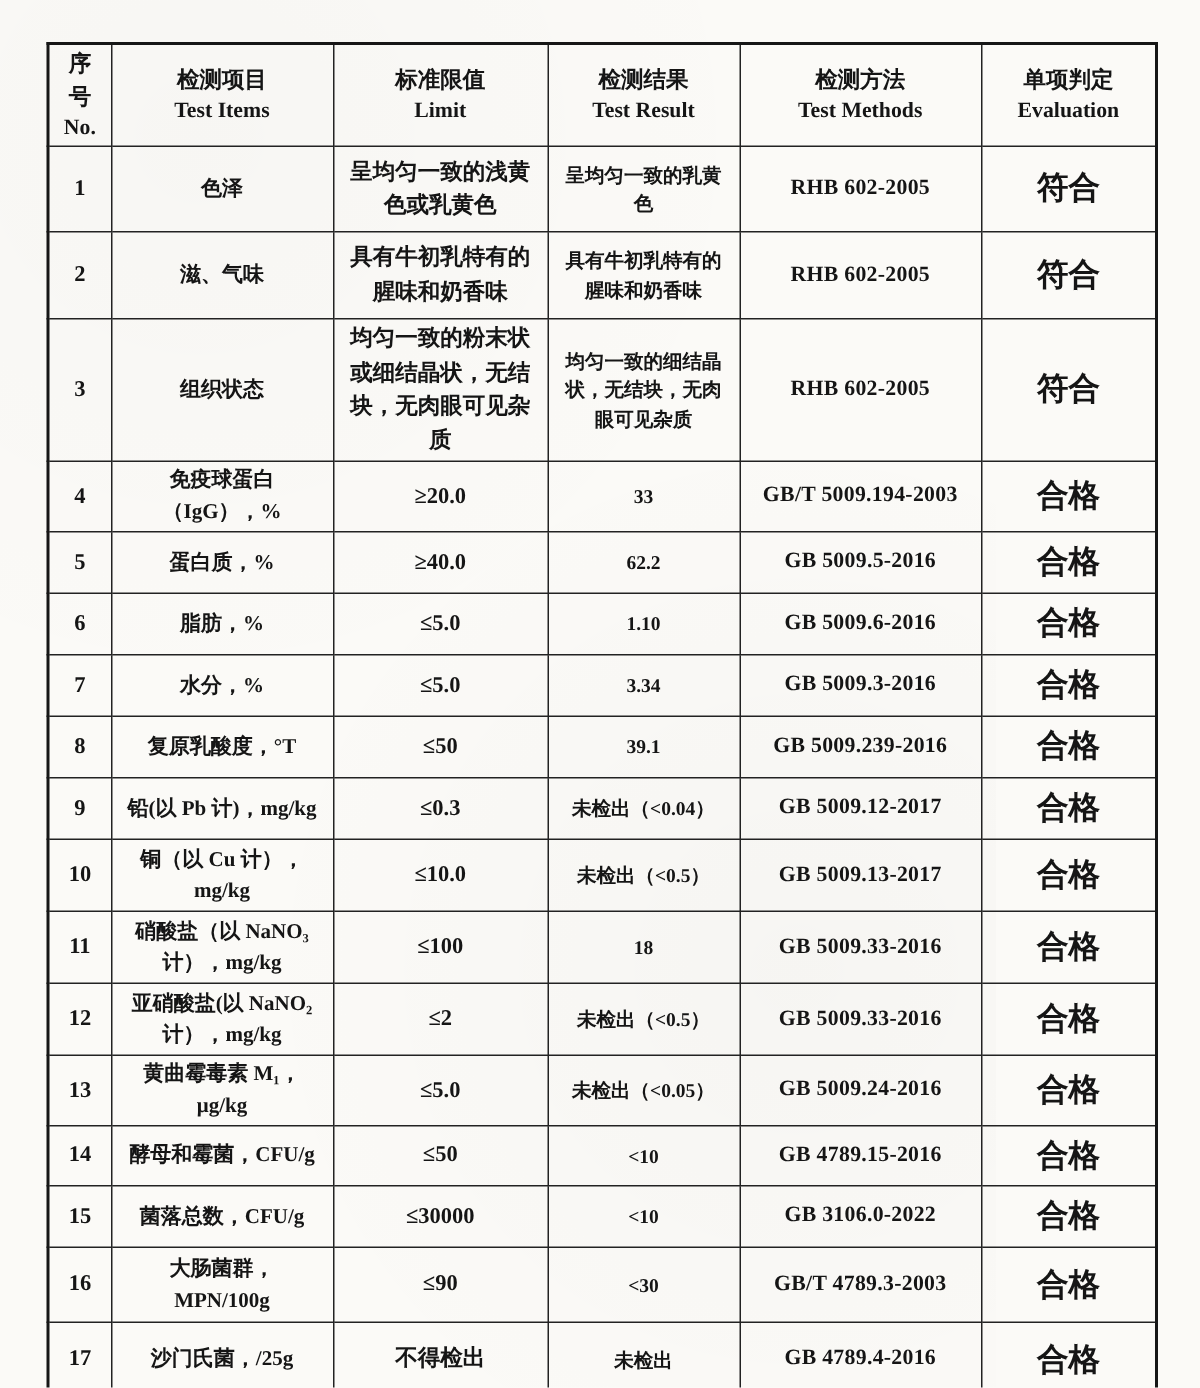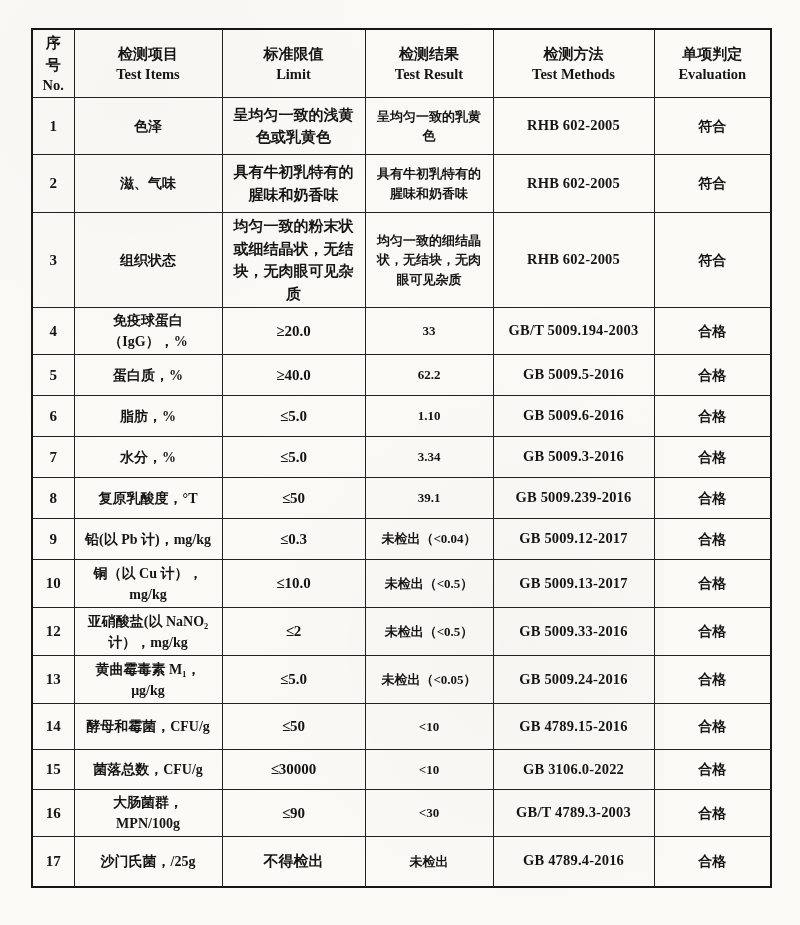--- a/index.html
+++ b/index.html
@@ -55,21 +55,21 @@
     line-height: 1.35;
   }
   td.col-no     { font-size: 15px; }
   td.col-item   { font-size: 14px; }
   td.col-limit  { font-size: 15px; }
   td.col-result { font-size: 13px; }
   td.col-method { font-size: 14.5px; letter-spacing: 0.2px; }
   td.col-evaluation {
     font-family: "Liberation Sans", "DejaVu Sans", sans-serif;
     font-weight: 700;
-    font-size: 14px;
+    font-size: 21px;
   }
   
   tbody tr:nth-child(1)  { height: 57px; }
   tbody tr:nth-child(2)  { height: 58px; }
   tbody tr:nth-child(3)  { height: 85px; }
   tbody tr:nth-child(4)  { height: 45px; }
   tbody tr:nth-child(5)  { height: 41px; }
   tbody tr:nth-child(6)  { height: 41px; }
   tbody tr:nth-child(7)  { height: 41px; }
   tbody tr:nth-child(8)  { height: 41px; }
@@ -199,20 +199,28 @@
         </tr>
         <tr>
           <td class="col-no">10</td>
           <td class="col-item">铜（以 Cu 计），mg/kg</td>
           <td class="col-limit">≤10.0</td>
           <td class="col-result">未检出（&lt;0.5）</td>
           <td class="col-method">GB 5009.13-2017</td>
           <td class="col-evaluation">合格</td>
         </tr>
         <tr>
+          <td class="col-no">11</td>
+          <td class="col-item">硝酸盐（以 NaNO₃ 计），mg/kg</td>
+          <td class="col-limit">≤100</td>
+          <td class="col-result">18</td>
+          <td class="col-method">GB 5009.33-2016</td>
+          <td class="col-evaluation">合格</td>
+        </tr>
+        <tr>
           <td class="col-no">12</td>
           <td class="col-item">亚硝酸盐(以 NaNO₂ 计），mg/kg</td>
           <td class="col-limit">≤2</td>
           <td class="col-result">未检出（&lt;0.5）</td>
           <td class="col-method">GB 5009.33-2016</td>
           <td class="col-evaluation">合格</td>
         </tr>
         <tr>
           <td class="col-no">13</td>
           <td class="col-item">黄曲霉毒素 M₁，μg/kg</td>

